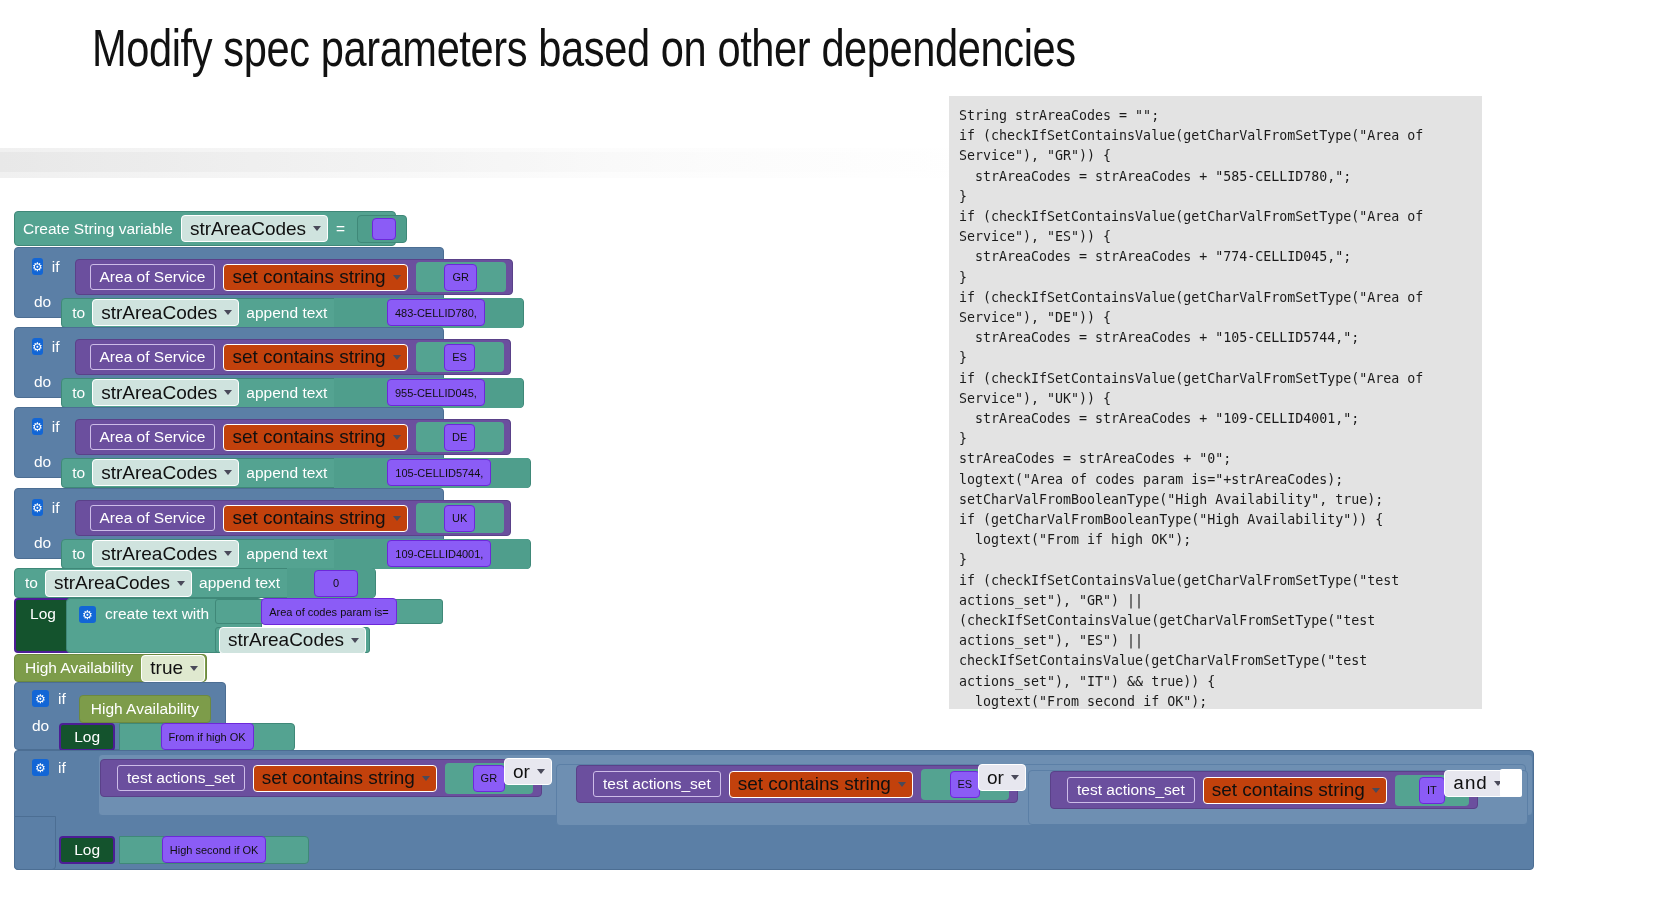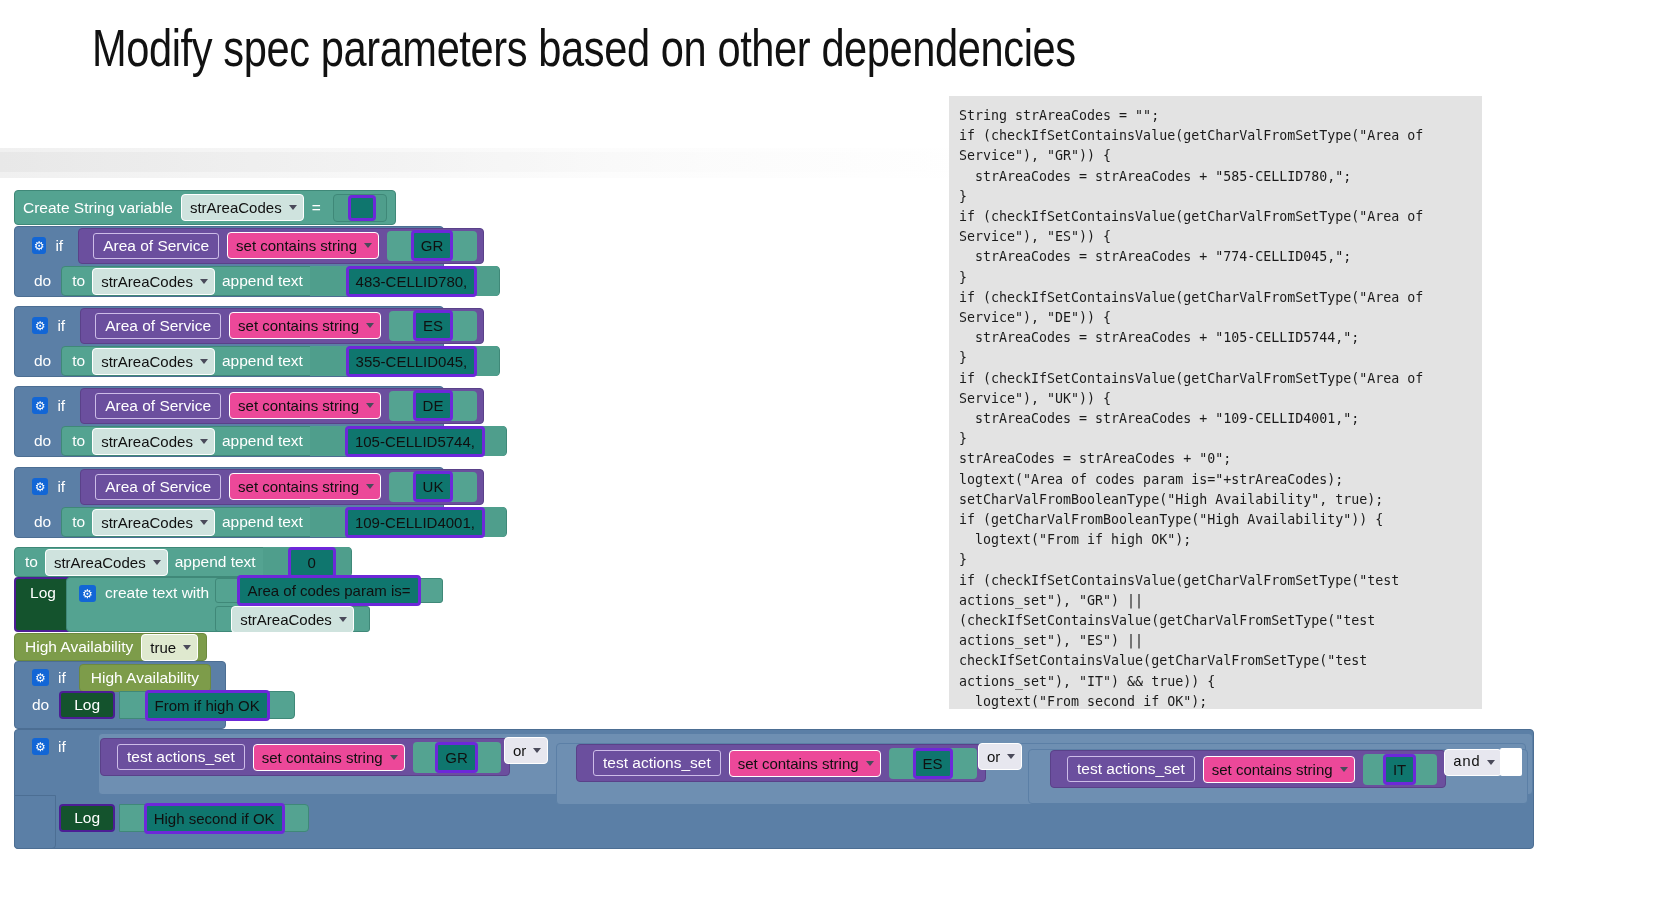--- a/index.html
+++ b/index.html
@@ -25,46 +25,46 @@
     background:#e3e3e3;padding:10px 0 0 0;box-sizing:border-box;overflow:hidden;
   }
   #code-panel pre{
     margin:0;padding:0 8px 0 10px;
     font-family:"DejaVu Sans Mono","Liberation Mono",monospace;
     font-size:13.3px;line-height:20.2px;color:#1b1b1b;white-space:pre-wrap;
     word-break:break-word;
   }
   
   #blocks{position:absolute;left:0;top:0;width:1673px;height:910px;}
-  .blk{position:absolute;box-sizing:border-box;}
+  .blk{position:absolute;box-sizing:border-box;margin-top:21px;}
   .lbl{font-size:15.5px;color:#ffffff;white-space:nowrap;line-height:1;}
 
   
   .c-var{background:#54a391;border:1px solid #3f8878;}
   
   .c-logic{background:#6b4f9e;border:1px solid #5a4189;}
   
   .c-ctrl{background:#5b7fa6;border:1px solid #4c6e93;}
   
   .c-log{background:#14532d;border:2px solid #4c1d95;}
   
   .c-olive{background:#7d9c4a;border:1px solid #6c8940;}
 
   
   .field{
     display:inline-flex;align-items:center;justify-content:center;
-    background:#0f766e;border:3px solid #6d28d9;border-radius:4px;
-    color:#101010;font-size:15px;padding:1px 7px;white-space:nowrap;height:23px;
+    background:#8b5cf6;border:1px solid #6d28d9;border-radius:4px;
+    color:#101010;font-size:11px;padding:1px 7px;white-space:nowrap;height:23px;
   }
   .field-dd{
     display:inline-flex;align-items:center;gap:7px;
     background:#cfe3de;border:1px solid #ffffff;border-radius:4px;
-    color:#101010;font-size:15px;padding:1px 6px 1px 8px;white-space:nowrap;height:23px;
-  }
-  .field-purple{background:#ec4899;border:1px solid #ffffff;}
+    color:#101010;font-size:19px;padding:1px 6px 1px 8px;white-space:nowrap;height:23px;
+  }
+  .field-purple{background:#c2410c;border:1px solid #ffffff;}
   .field-olive{background:#dfe9cf;border:1px solid #ffffff;}
   .field-plain{background:#e7e7ef;border:1px solid #ffffff;}
   .caret{width:0;height:0;border-left:4.5px solid transparent;border-right:4.5px solid transparent;
     border-top:5.5px solid #4a4a5a;display:inline-block;}
   .gear{
     width:17px;height:17px;border-radius:3px;background:#1266d6;
     display:inline-flex;align-items:center;justify-content:center;
     color:#ffffff;font-size:12px;line-height:1;
   }
   
@@ -167,21 +167,21 @@
   <div class="blk" style="left:14px;top:345px;height:32px;display:flex;align-items:center;gap:10px;padding-left:20px;">
     <span class="lbl">do</span>
     <span class="blk c-var" style="position:relative;height:30px;border-radius:4px;display:flex;align-items:center;gap:7px;padding:0 0 0 10px;">
       <span class="lbl">to</span>
       <span class="field-dd">
         <span>strAreaCodes</span>
         <span class="caret"></span>
       </span>
       <span class="lbl">append text</span>
       <span style="display:inline-flex;align-items:center;justify-content:center;background:#4f9e8c;height:30px;width:175px;border-radius:0 4px 4px 0;padding-left:14px;">
-        <span class="field">355-CELLID045,</span>
+        <span class="field">955-CELLID045,</span>
       </span>
     </span>
   </div>
 
   <div class="blk c-ctrl" style="left:14px;top:386px;width:430px;height:71px;border-radius:4px;"></div>
   <div class="blk" style="left:14px;top:386px;width:464px;height:39px;display:flex;align-items:center;gap:9px;padding-left:18px;box-sizing:border-box;">
     <span class="gear">⚙</span>
     <span class="lbl">if</span>
     <span class="blk c-logic" style="position:relative;left:6px;height:36px;border-radius:4px;display:flex;align-items:center;gap:8px;padding:0 6px 0 14px;">
       <span class="subblk">Area of Service</span>

